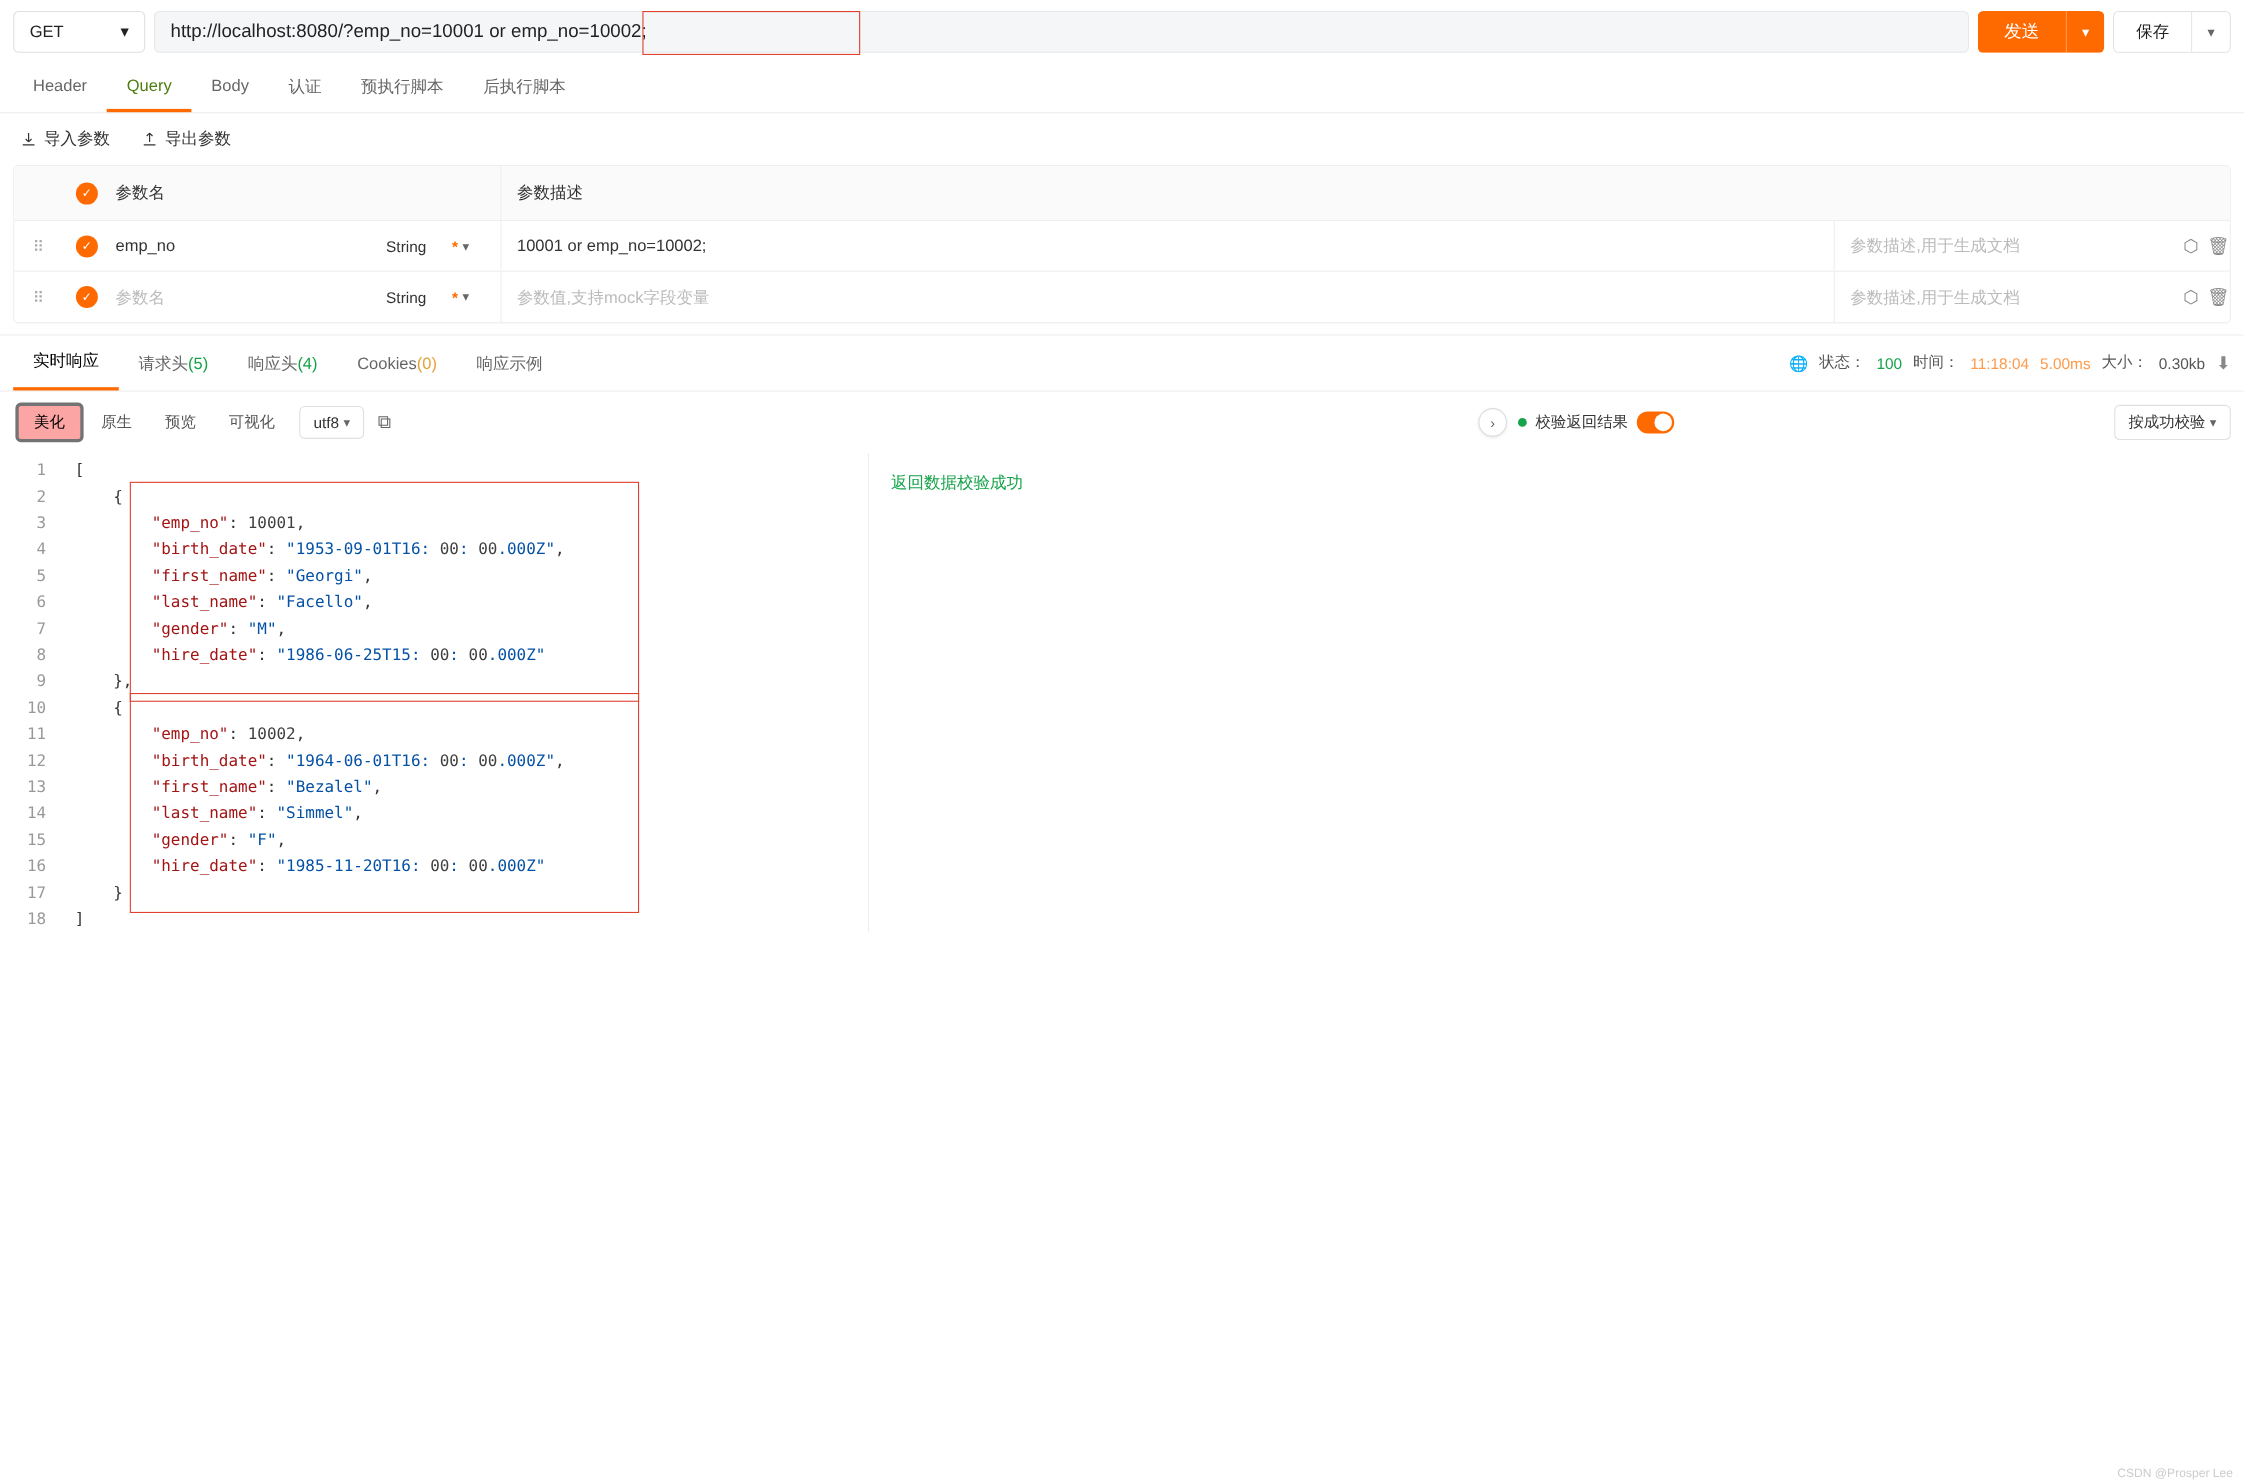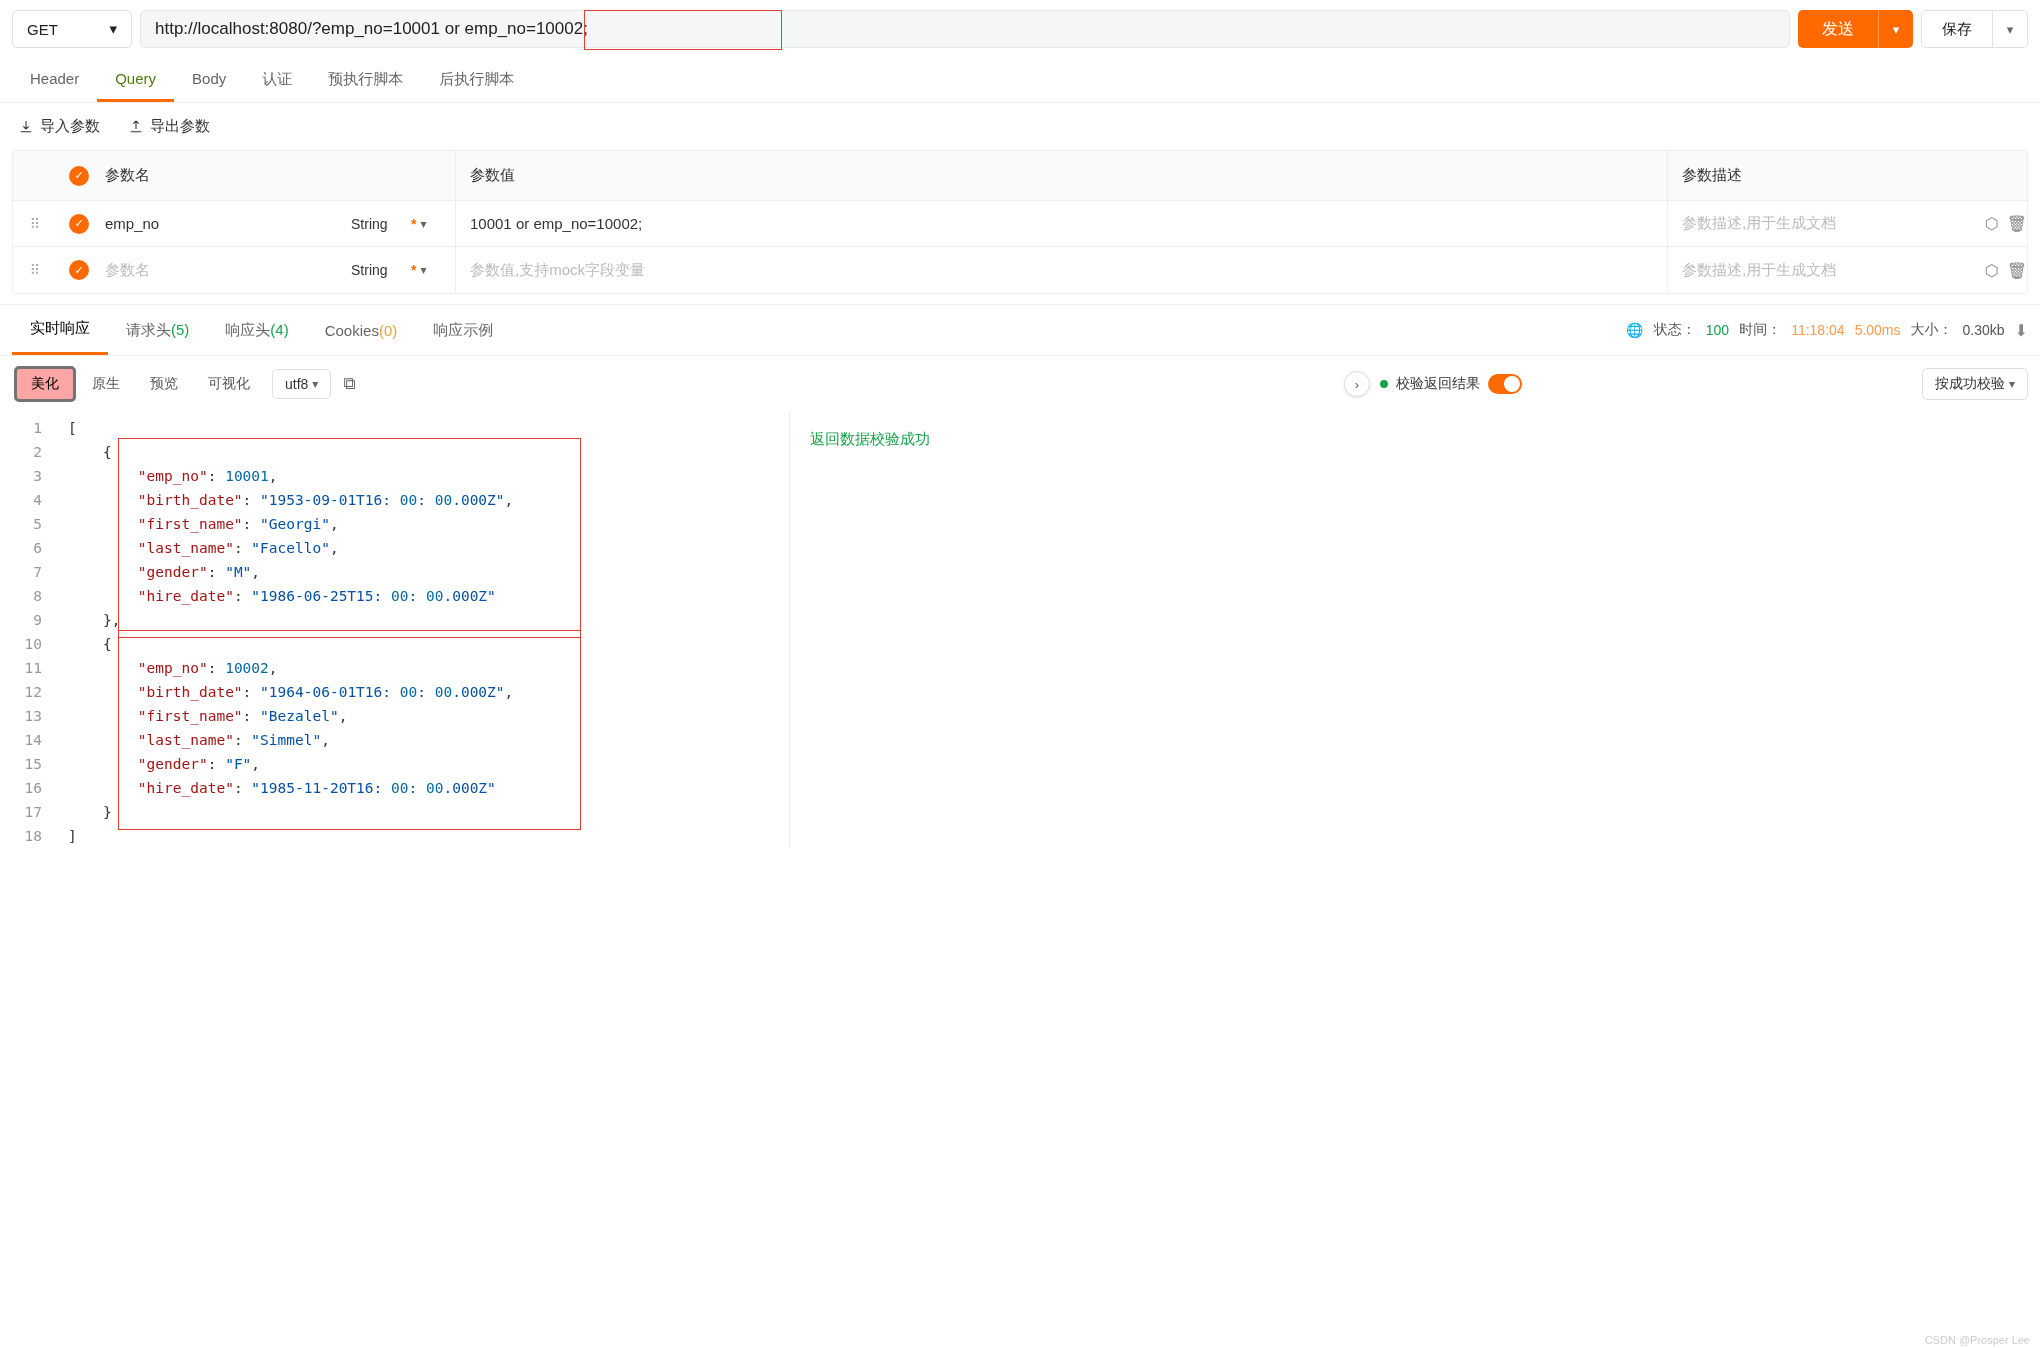--- a/index.html
+++ b/index.html
@@ -57,21 +57,21 @@
 .dot-green { width: 8px; height: 8px; border-radius: 50%; background: #16a34a; }
 .toggle { width: 34px; height: 20px; border-radius: 10px; background: #ff6a00; position: relative; }
 .toggle::after { content: ''; width: 16px; height: 16px; background: #fff; border-radius: 50%; position: absolute; right: 2px; top: 2px; }
 .validate-by { position: absolute; right: 12px; border: 1px solid #e0e0e0; border-radius: 5px; padding: 6px 12px; display: flex; align-items: center; gap: 4px; font-size: 14px; }
 .main-split { display: flex; }
 .code-area { flex: 0 0 790px; border-right: 1px solid #eee; position: relative; }
 .gutter { width: 68px; text-align: right; padding-right: 26px; color: #999; font-family: Menlo, Consolas, monospace; font-size: 14.5px; line-height: 24px; padding-top: 4px; float: left; }
 .code { margin-left: 68px; font-family: Menlo, Consolas, monospace; font-size: 14.5px; line-height: 24px; padding-top: 4px; white-space: pre; color: #333; position: relative; }
 .k { color: #a31515; }
 .s { color: #0451a5; }
-.n { color: #0369a1; }
+.n { color: #404040; }
 .red-box1 { position: absolute; left: 118px; top: 26px; width: 463px; height: 200px; border: 1px solid #e04030; pointer-events: none; }
 .red-box2 { position: absolute; left: 118px; top: 218px; width: 463px; height: 200px; border: 1px solid #e04030; pointer-events: none; }
 .side-area { flex: 1; padding: 18px 20px; }
 .side-text { color: #16a34a; font-size: 15px; text-align: right; }
 .watermark { position: fixed; right: 10px; bottom: 2px; font-size: 11px; color: #ccc; text-align: right; }
 svg.ic { width: 16px; height: 16px; stroke: currentColor; fill: none; stroke-width: 1.6; }
 </style>
 </head>
 <body>
 
@@ -120,21 +120,20 @@
 
 <div class="param-table">
   <div class="param-header">
     <div class="col-handle"></div>
     <div class="col-check">
         <div class="check">✓</div>
       </div>
     <div class="col-name">参数名</div>
     <div class="col-type"></div>
       <div class="col-req"></div>
-    <div class="col-value">参数值</div>
     <div class="col-desc">参数描述</div>
   </div>
   <div class="param-row">
     <div class="col-handle">⠿</div>
     <div class="col-check">
         <div class="check">✓</div>
       </div>
     <div class="col-name">emp_no</div>
     <div class="col-type">String</div>
     <div class="col-req">

